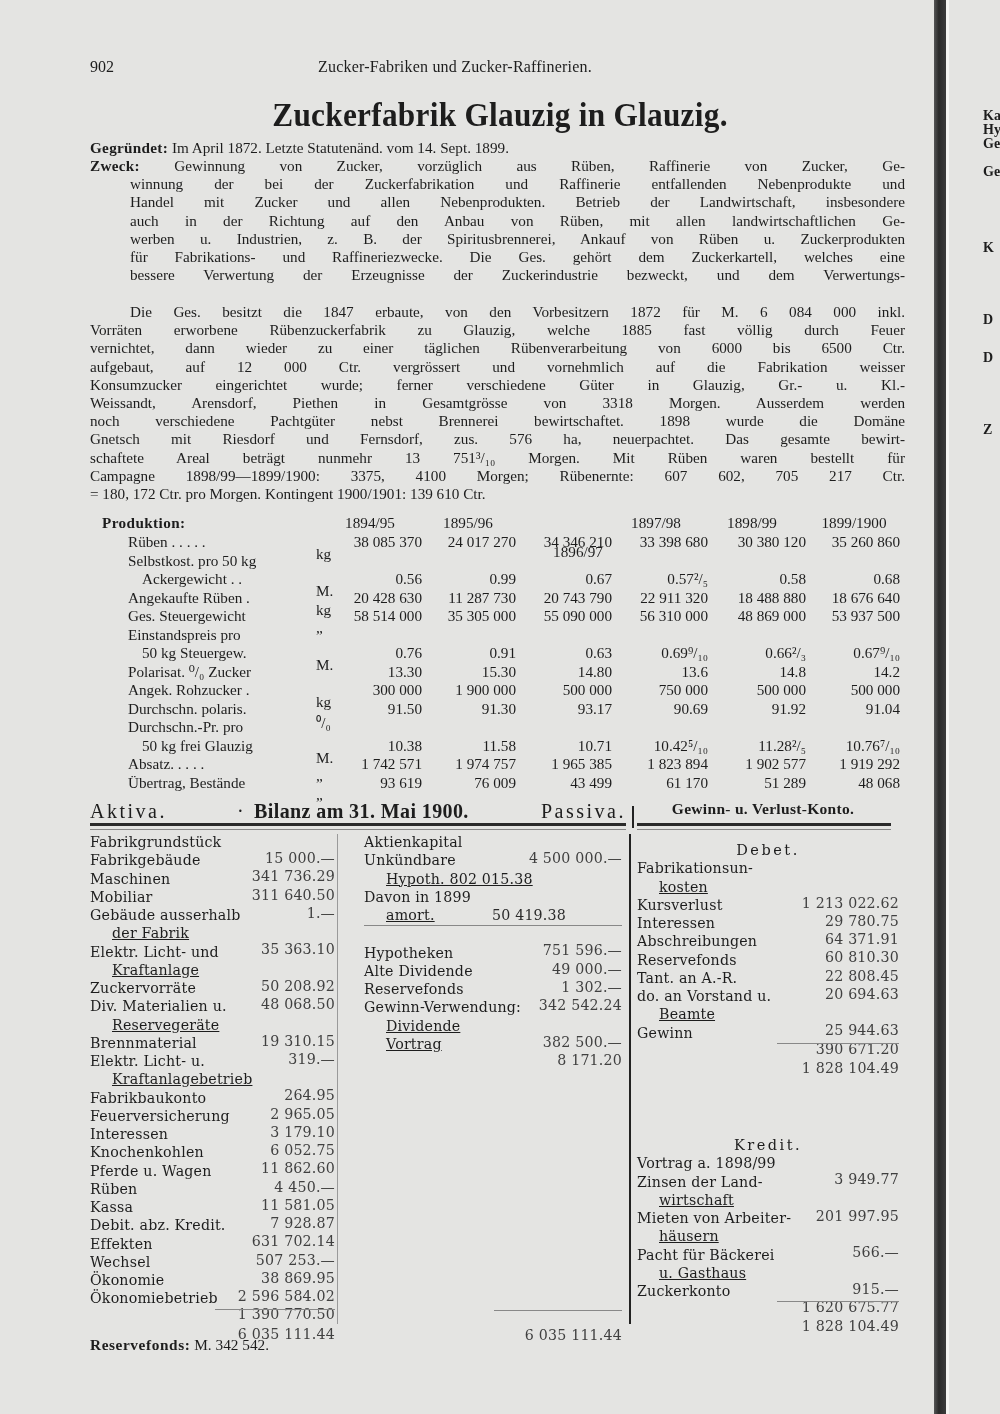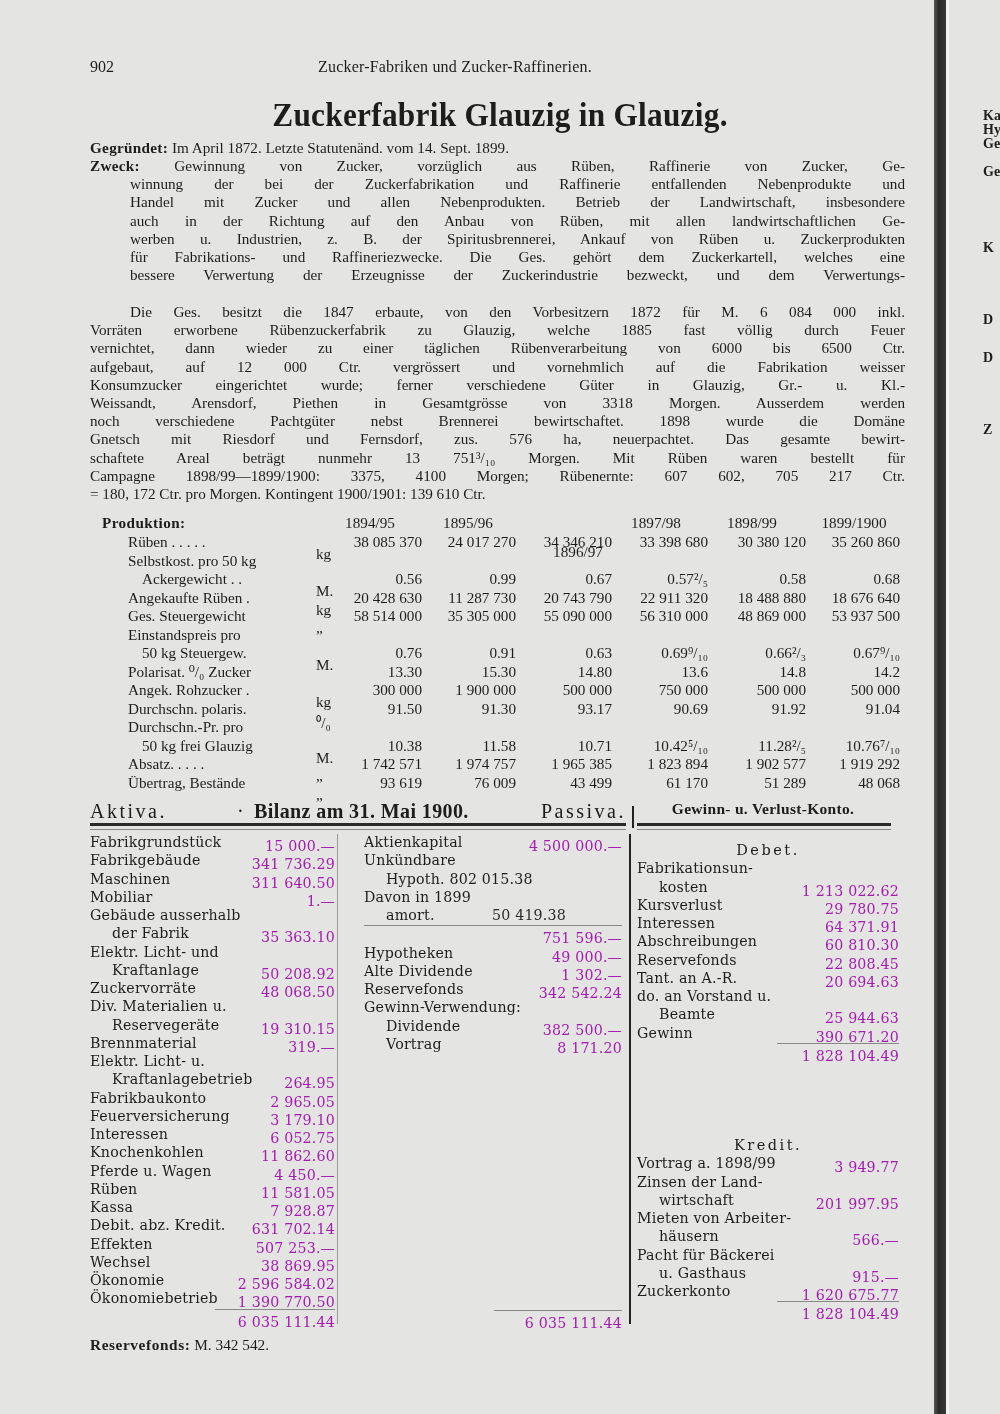--- a/index.html
+++ b/index.html
@@ -57,22 +57,22 @@
   .bal-head .bt { position: absolute; left: 164px; font-weight: bold; letter-spacing: 0.4px; }
   .bal-head .pa { position: absolute; right: 0; letter-spacing: 2.5px; }
   .rule-thick { position: absolute; height: 3px; background: #2a2a2a; }
   .rule-thin { position: absolute; height: 1px; background: #888; }
   .vline { position: absolute; width: 1px; background: #9a9a9a; }
   .vline.dark { width: 2px; background: #222; }
 
   .col { position: absolute; font-size: 15.3px; font-family: "DejaVu Serif", serif; letter-spacing: 0.2px; }
   .col .r { position: relative; height: 18.25px; white-space: nowrap; }
   .col .r .l { position: absolute; left: 0; top: 0; font-size: 14.2px; }
-  .col .r .l.i { left: 22px; }
-  .col .r .v { position: absolute; right: 0; top: 4px; font-size: 14.2px; color: #a21caf; }
+  .col .r .l.i { left: 22px; text-decoration: underline; }
+  .col .r .v { position: absolute; right: 0; top: 16px; font-size: 14.2px; color: #404040; }
   .col .r .mv { position: absolute; top: 0; font-size: 14.2px; color: #2a2a2a; }
   .col .r.sum { border-top: 1px solid #888; }
   .sect-title { text-align: center; letter-spacing: 2.5px; font-size: 14.5px; }
 
   .gv-head { position: absolute; top: 800px; left: 637px; width: 252px; text-align: center; font-size: 15.5px; font-weight: bold; letter-spacing: 0.3px; }
   .res-note { position: absolute; left: 90px; top: 1336px; font-size: 15.3px; }
   .res-note b { letter-spacing: 0.6px; }
 </style>
 </head>
 <body>

